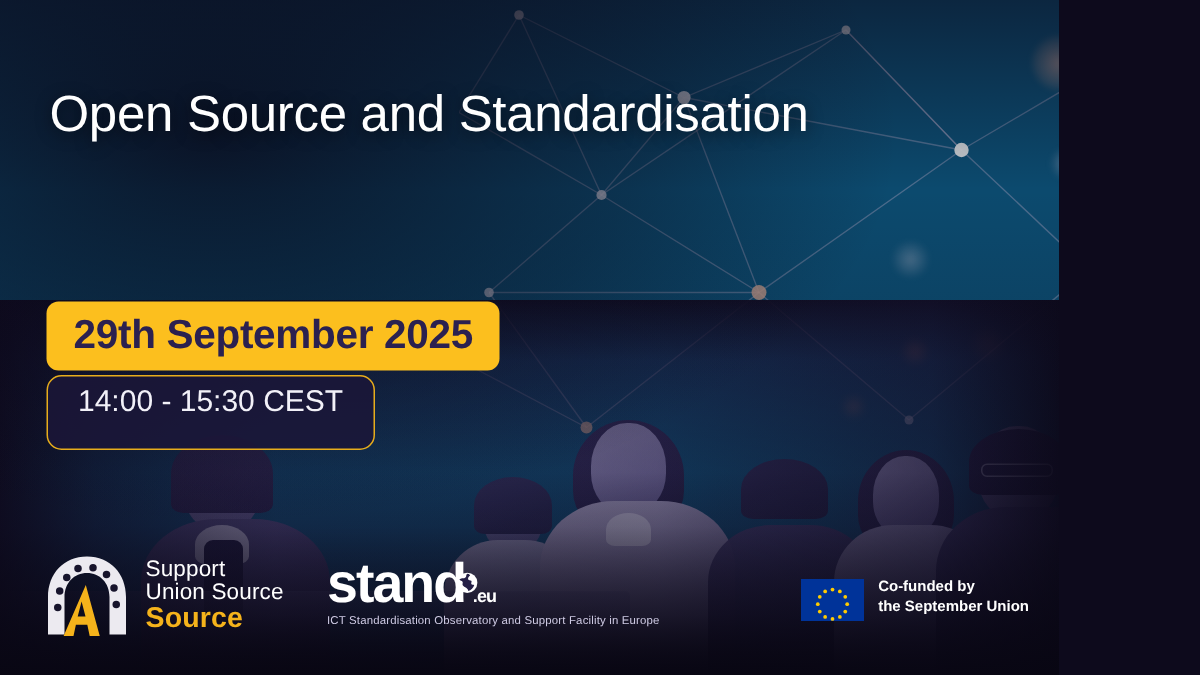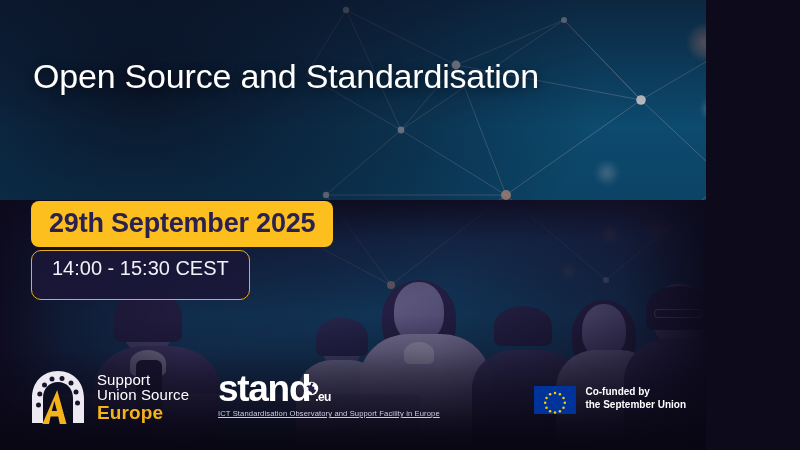--- a/index.html
+++ b/index.html
@@ -178,21 +178,20 @@
   .standict-row .globe svg { width:100%; height:100%; display:block; }
   .standict-row .eu { font-size:12px; font-weight:bold; letter-spacing:-0.6px; }
   .standict-row .yr { letter-spacing:-1.6px; }
   .standict-tag {
     margin-top:2px;
     font-size:7.6px;
     font-weight:400;
     color:#cfcbe4;
     letter-spacing:0.12px;
     white-space:nowrap;
-    text-decoration:underline;
   }
 
   
   .eu-funded {
     position:absolute;
     right:20px; bottom:36px;
     display:flex; align-items:flex-start; gap:9px;
   }
   .eu-flag {
     width:42px; height:28px;
@@ -339,21 +338,21 @@
           <circle cx="43" cy="15" r="2.5"></circle>
           <circle cx="48" cy="24" r="2.5"></circle>
           <circle cx="49.5" cy="35" r="2.5"></circle>
         </g>
         <path d="M29.2 22 L38.5 56 L31.8 56 L30.2 48.5 L22.6 48.5 L21 56 L14.4 56 Z M26.4 33 L23.8 43 L29 43 Z" fill="#f5b31b"></path>
       </svg>
     </div>
     <div class="eosa-words">
       <div class="l1">Support</div>
       <div class="l2">Union Source</div>
-      <div class="l3">Europe</div>
+      <div class="l3">Source</div>
     </div>
   </div>
 
   <div class="standict">
     <div class="standict-row">
       <span>stand</span>
       <span class="globe">
         <svg viewBox="0 0 20 20">
           <circle cx="10" cy="10" r="9" fill="#ffffff"></circle>
           <g fill="#241f46">

